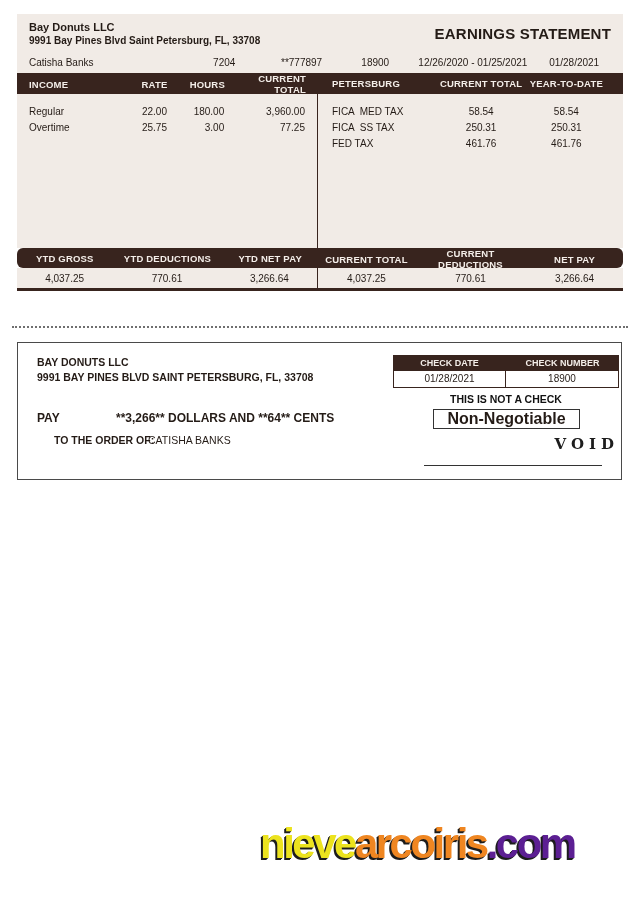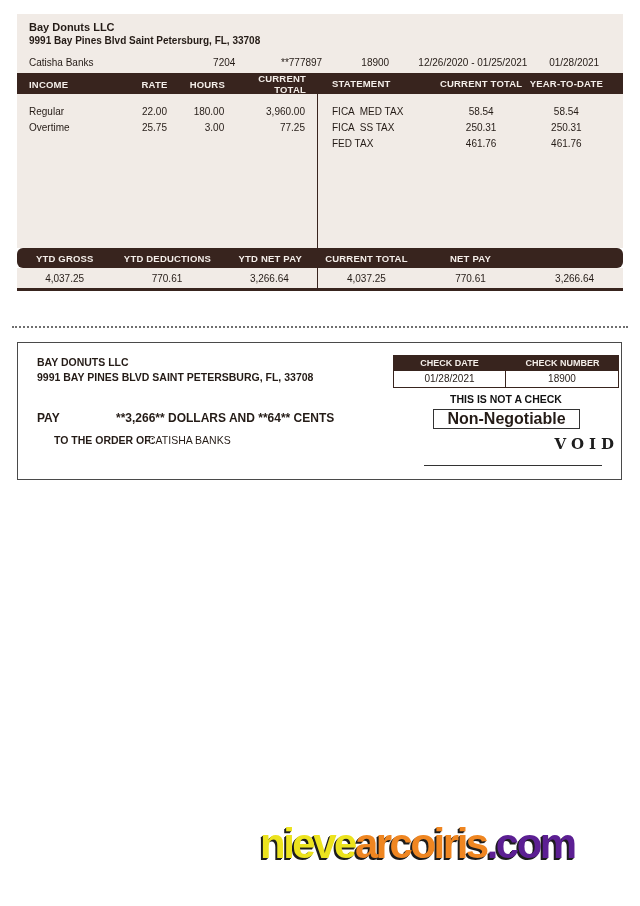--- a/index.html
+++ b/index.html
@@ -85,41 +85,42 @@
 
 <div class="page">
 
   <div class="stub">
 
     <div class="stub-header beige">
       <div>
         <div class="company-name">Bay Donuts LLC</div>
         <div class="company-address">9991 Bay Pines Blvd Saint Petersburg, FL, 33708</div>
       </div>
+      <div class="statement-title">EARNINGS STATEMENT</div>
     </div>
 
 
     <div class="beige row-emp grid-emp">
       <div>Catisha Banks</div>
       <div>7204</div>
       <div>**777897</div>
       <div>18900</div>
       <div>12/26/2020 - 01/25/2021</div>
       <div>01/28/2021</div>
     </div>
 
     <div class="darkbar bar-income split">
       <div class="half-left grid-income">
         <div>INCOME</div>
         <div>RATE</div>
         <div>HOURS</div>
         <div>CURRENT TOTAL</div>
       </div>
       <div class="half-right grid-ded">
-        <div>STATEMENT</div>
+        <div>PETERSBURG</div>
         <div>CURRENT TOTAL</div>
         <div>YEAR-TO-DATE</div>
       </div>
     </div>
 
     <div class="beige body-area split">
       <div class="half-left">
         <div class="body-row grid-income">
           <div>Regular</div>
           <div>22.00</div>
@@ -153,20 +154,21 @@
     </div>
 
     <div class="darkbar bar-totals split">
       <div class="half-left grid3">
         <div>YTD GROSS</div>
         <div>YTD DEDUCTIONS</div>
         <div>YTD NET PAY</div>
       </div>
       <div class="half-right grid3">
         <div>CURRENT TOTAL</div>
+        <div>CURRENT DEDUCTIONS</div>
         <div>NET PAY</div>
       </div>
     </div>
 
     <div class="beige row-totals split">
       <div class="half-left grid3">
         <div>4,037.25</div>
         <div>770.61</div>
         <div>3,266.64</div>
       </div>

